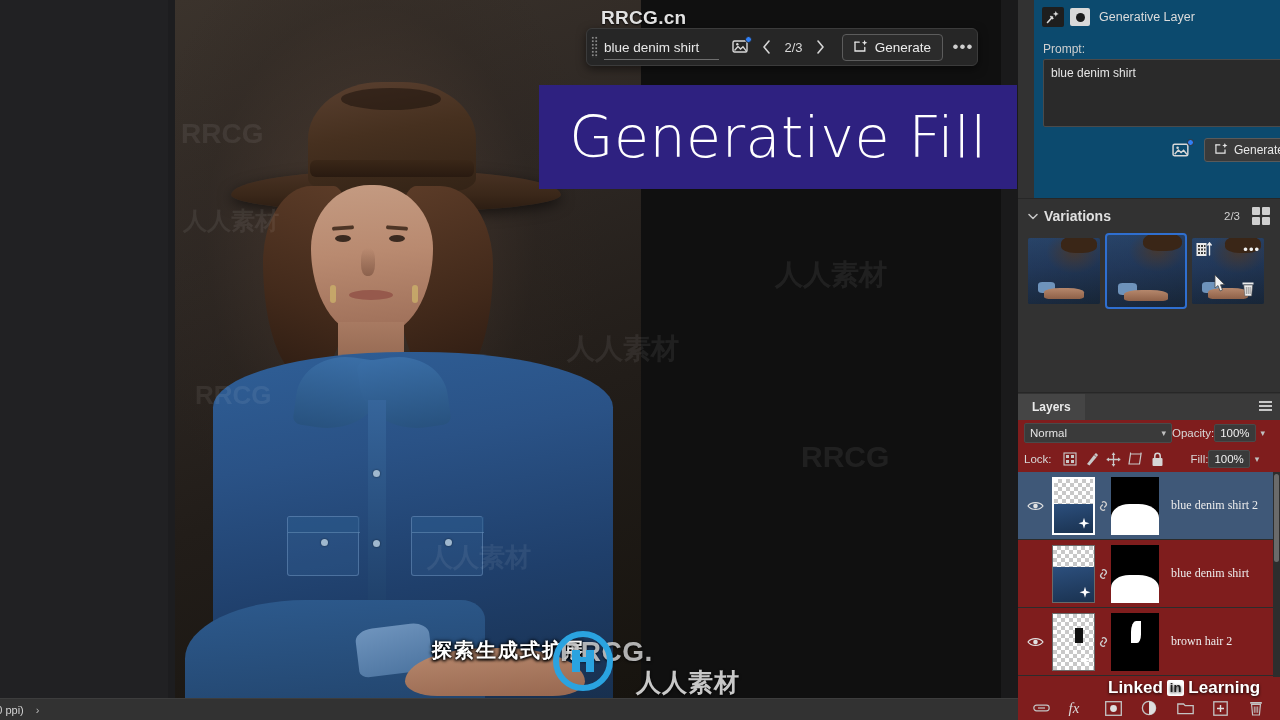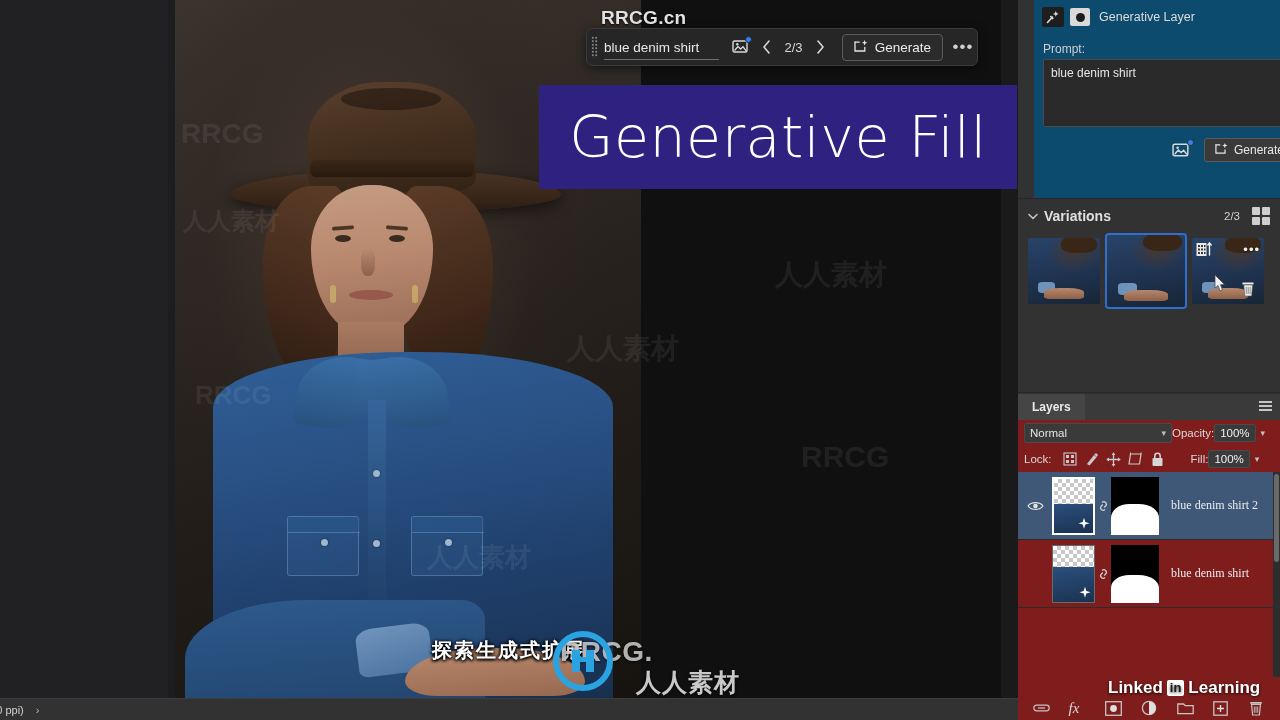--- a/index.html
+++ b/index.html
@@ -732,20 +732,46 @@
               <path d="M4 4.5 a2.6 2.6 0 0 1 3.6 0 a2.6 2.6 0 0 1 0 3.6 L6.2 9.4" fill="none" stroke="#cfcfcf" stroke-width="1.3"></path>
               <path d="M7 11.5 a2.6 2.6 0 0 1-3.6 0 a2.6 2.6 0 0 1 0-3.6 L4.8 6.6" fill="none" stroke="#cfcfcf" stroke-width="1.3"></path>
             </svg>
           </div>
           <div class="mask-thumb">
             <div class="mask-white b2"></div>
           </div>
           <div class="lyr-name">blue denim shirt</div>
         </div>
 
+        <div class="layer-row">
+          <div class="eye-cell">
+            <svg width="17" height="12" viewBox="0 0 17 12">
+              <path d="M1 6 C4 1.5 13 1.5 16 6 C13 10.5 4 10.5 1 6 Z" fill="none" stroke="#e2e2e2" stroke-width="1.2"></path>
+              <circle cx="8.5" cy="6" r="2.3" fill="#e2e2e2"></circle>
+            </svg>
+          </div>
+          <div class="lyr-thumb">
+            <div class="lyr-thumb-small-sq"></div>
+            <span class="sparkle">
+              <svg width="14" height="14" viewBox="0 0 14 14">
+                  <path d="M7 0.8 L8.3 5 L12.5 6.3 L8.3 7.6 L7 11.8 L5.7 7.6 L1.5 6.3 L5.7 5 Z" fill="#ffffff"></path>
+                </svg>
+            </span>
+          </div>
+          <div class="link-cell">
+            <svg width="11" height="16" viewBox="0 0 11 16">
+              <path d="M4 4.5 a2.6 2.6 0 0 1 3.6 0 a2.6 2.6 0 0 1 0 3.6 L6.2 9.4" fill="none" stroke="#cfcfcf" stroke-width="1.3"></path>
+              <path d="M7 11.5 a2.6 2.6 0 0 1-3.6 0 a2.6 2.6 0 0 1 0-3.6 L4.8 6.6" fill="none" stroke="#cfcfcf" stroke-width="1.3"></path>
+            </svg>
+          </div>
+          <div class="mask-thumb">
+            <div style="position:absolute; left:20px; top:8px; width:10px; height:22px; background:#fff; border-radius:50% 0 40% 0;"></div>
+          </div>
+          <div class="lyr-name">brown hair 2</div>
+        </div>
 
         <div class="scroll-track">
           <div class="scroll-thumb"></div>
         </div>
       </div>
 
       <div class="layer-bottom">
         <span class="lb-icon">
           <svg width="17" height="10" viewBox="0 0 17 10">
             <rect x="0.8" y="2.2" width="15.4" height="5.6" rx="2.8" fill="none" stroke="#c4c4c4" stroke-width="1.2"></rect>

